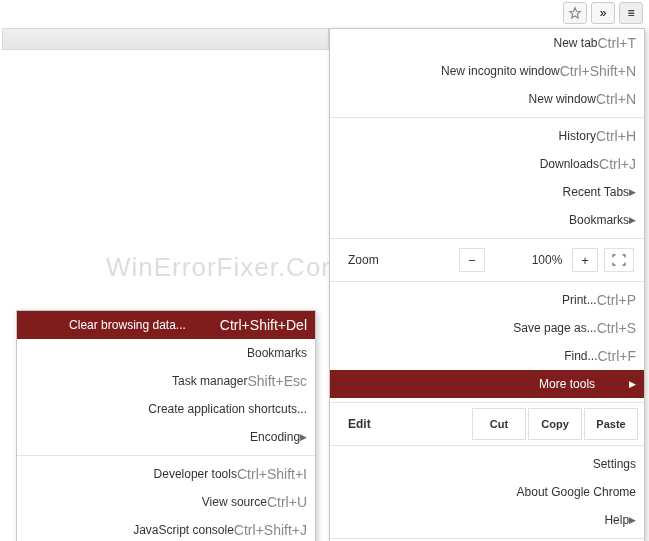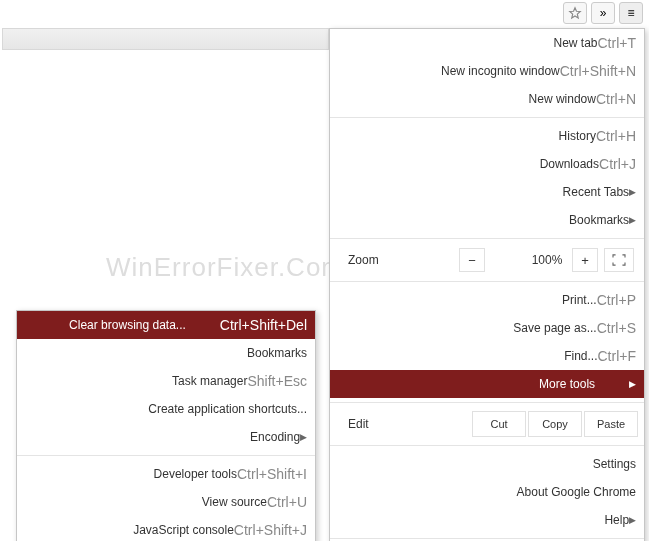--- a/index.html
+++ b/index.html
@@ -17,23 +17,23 @@
 .row .sc { color: #888; font-size: 14px; }
 .row.hl .sc { color: #fff; }
 .row .arr { font-size: 9px; color: #666; }
 .row.hl .arr { color: #fff; }
 .sep { height: 1px; background: #e4e4e4; margin: 4px 0; }
 .zoomrow { display: flex; align-items: center; height: 34px; padding: 0 10px 0 18px; }
 .zoomrow .lbl { flex: 1; }
 .zbtn { width: 26px; height: 24px; border: 1px solid #e0e0e0; display: flex; align-items: center; justify-content: center; font-size: 13px; margin-left: 2px; }
 .zpct { width: 46px; text-align: center; font-size: 12px; margin-left: 39px; }
 .fs { width: 30px; height: 24px; border: 1px solid #e0e0e0; display: flex; align-items: center; justify-content: center; margin-left: 6px; }
-.editrow { display: flex; align-items: center; height: 34px; padding: 0 6px 0 18px; }
+.editrow { display: flex; align-items: center; height: 34px; padding: 0 6px 0 18px; font-weight: bold; }
 .editrow .lbl { flex: 1; }
-.ebtn { width: 54px; height: 26px; border: 1px solid #e0e0e0; display: flex; align-items: center; justify-content: center; font-size: 11px; margin-left: 2px; }
+.ebtn { width: 54px; height: 32px; border: 1px solid #e0e0e0; display: flex; align-items: center; justify-content: center; font-size: 11px; margin-left: 2px; }
 svg { display: block; }
 </style>
 </head>
 <body>
 
 <div class="topbar">
   <div class="topbtn">
     <svg width="14" height="14" viewBox="0 0 24 24">
         <path fill="none" stroke="#888" stroke-width="2" d="M12 3l2.5 6 6.5.5-5 4.5 1.5 6.5L12 17l-5.5 3.5L8 14 3 9.5 9.5 9z"></path>
       </svg>

